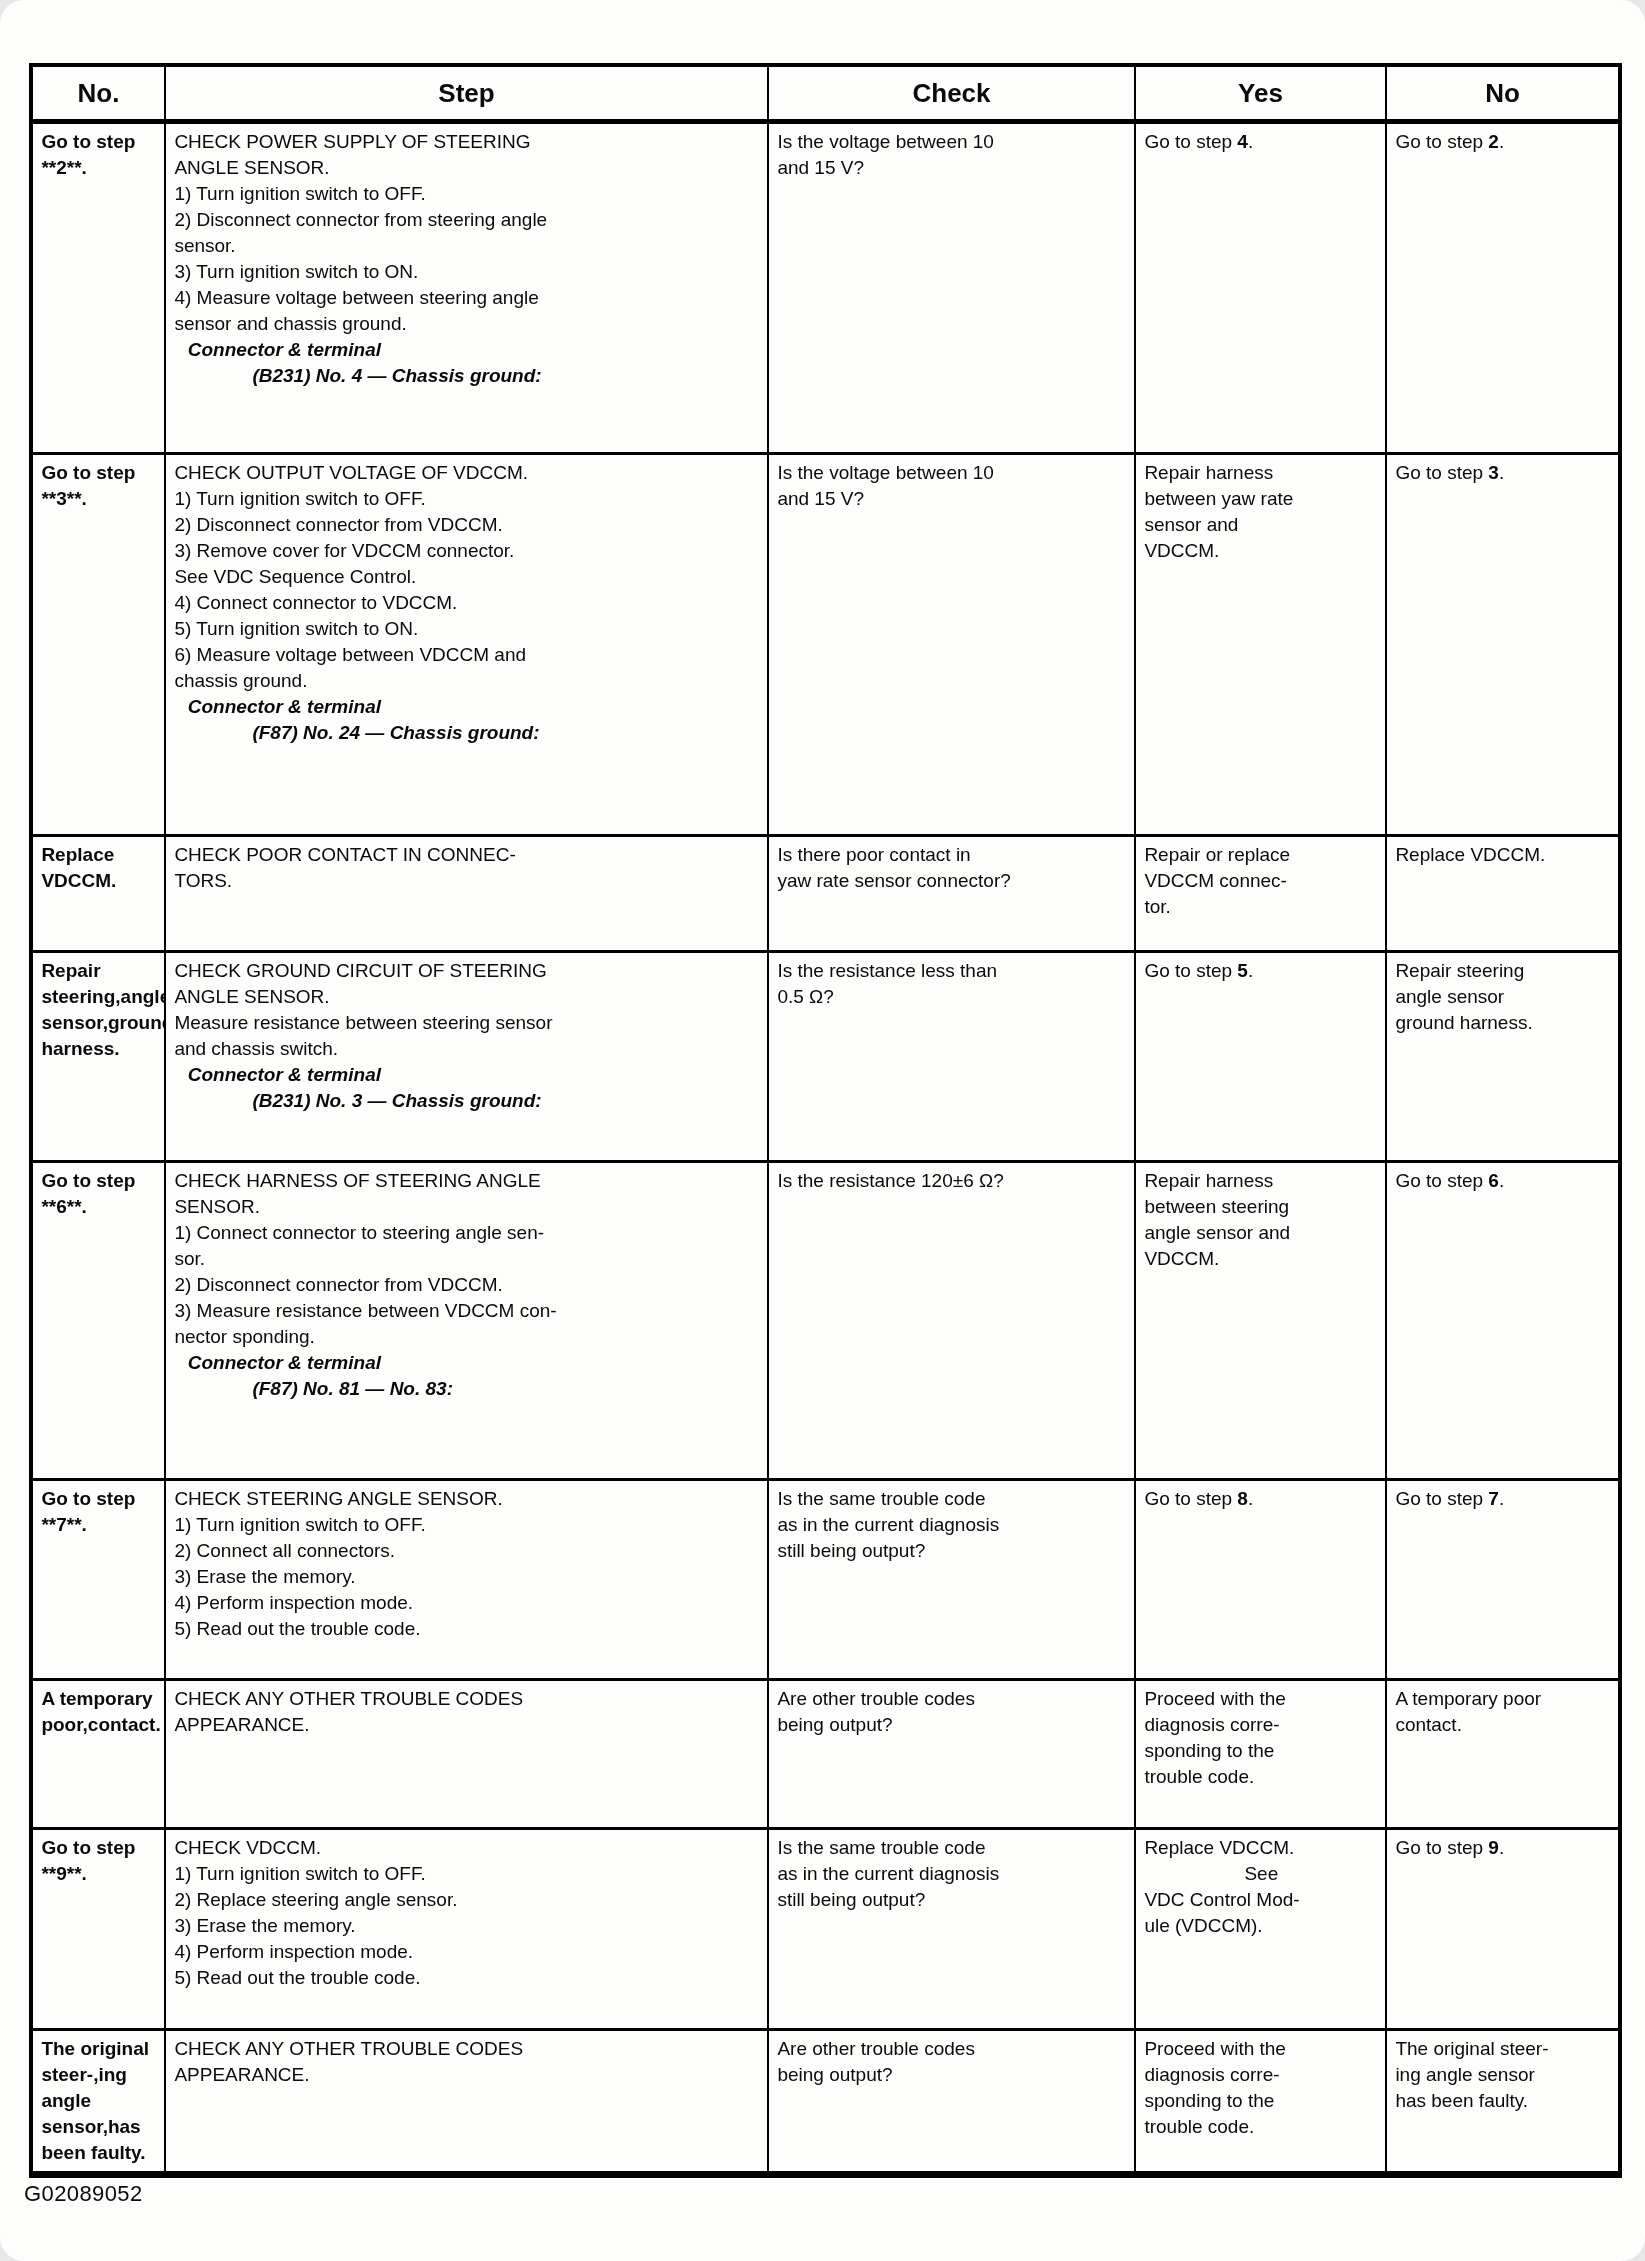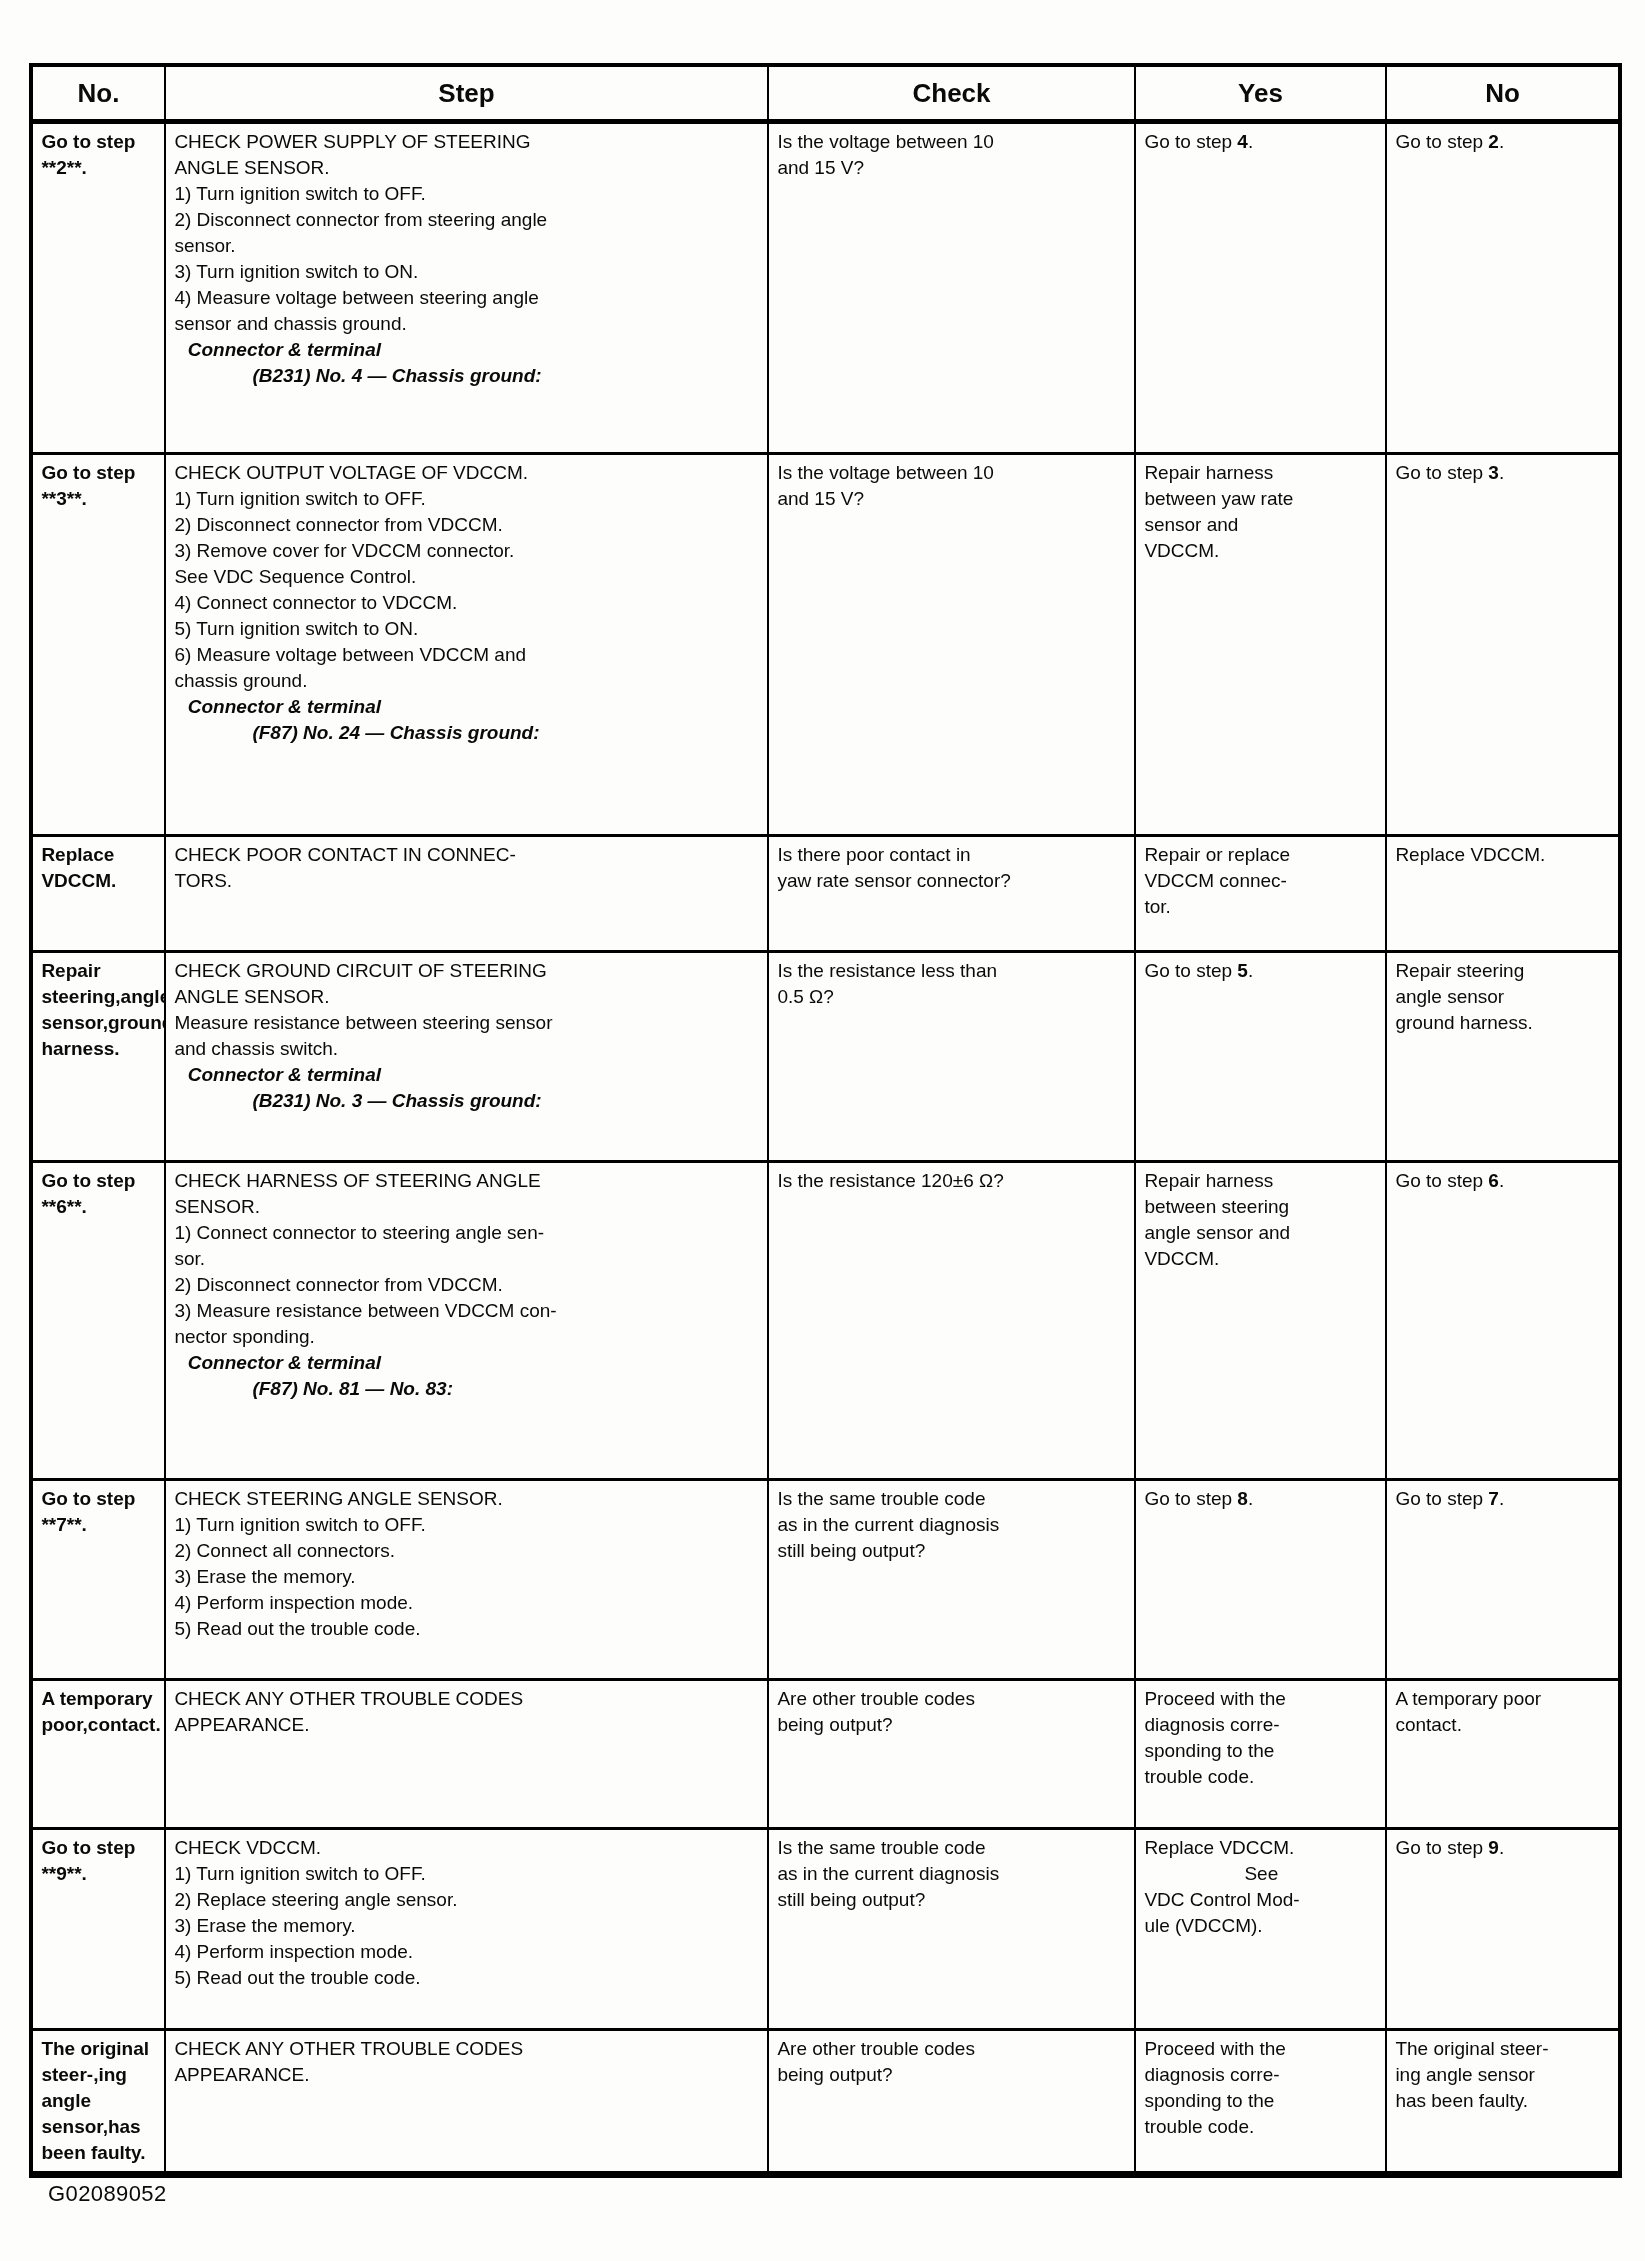--- a/index.html
+++ b/index.html
@@ -3,20 +3,21 @@
 <meta charset="utf-8">
 <style>
   html,body{margin:0;padding:0;background:#e8e8e8;}
   .page{
     position:relative;
     width:1645px;height:2261px;
     background:#fdfdfc;
     color:#0a0a0a;
     font-family:"Liberation Sans", sans-serif;
     overflow:hidden;
+    border-radius:24px;
   }
   table.diag{
     position:absolute;left:29px;top:63px;
     width:1589px;
     border-collapse:collapse;
     table-layout:fixed;
     background:#fdfdfc;
   }
   table.diag, table.diag th, table.diag td{border:2.5px solid #000;}
   table.diag{border-width:4.2px;border-bottom-width:7.6px;}
@@ -35,21 +36,21 @@
     overflow:hidden;
   }
   td.c-no{font-weight:bold;padding-left:6.7px;}
   td.c-step{padding-left:11.8px;}
   .l-title{font-weight:normal;}
   .l-plain{font-weight:normal;}
   .l-conn{font-weight:bold;font-style:italic;margin-left:13.4px;}
   .l-conn2{font-weight:bold;font-style:italic;margin-left:78px;}
   .l-center{text-align:center;}
   .figure-code{
-    position:absolute;left:48px;top:2181px;
+    position:absolute;left:24px;top:2181px;
     font-size:22px;letter-spacing:0.4px;
   }
 </style>
 </head>
 <body>
 
 <div class="page">
   <table class="diag">
     <colgroup id="cols">
         <col style="width: 134px;">

